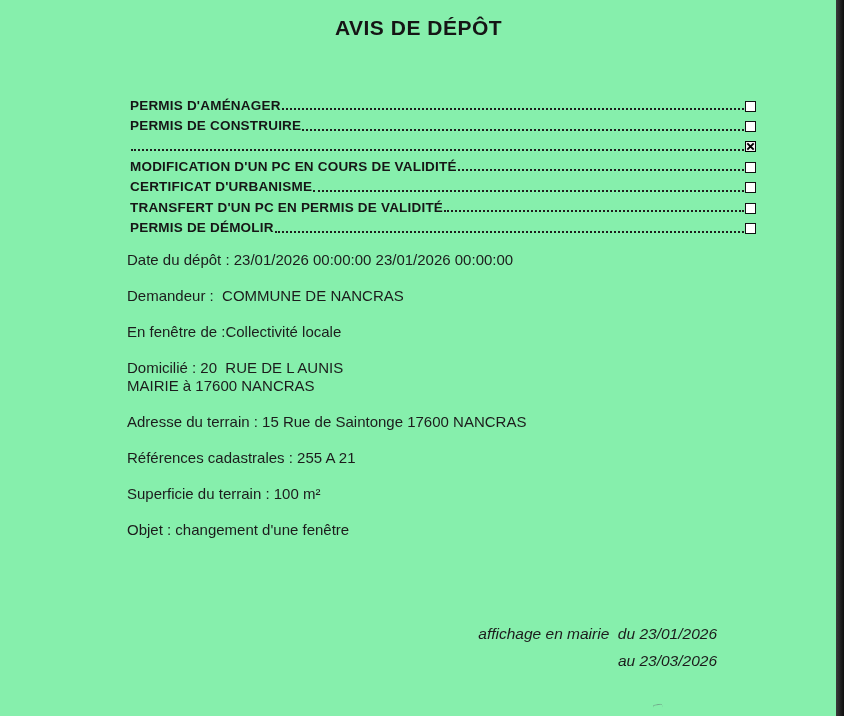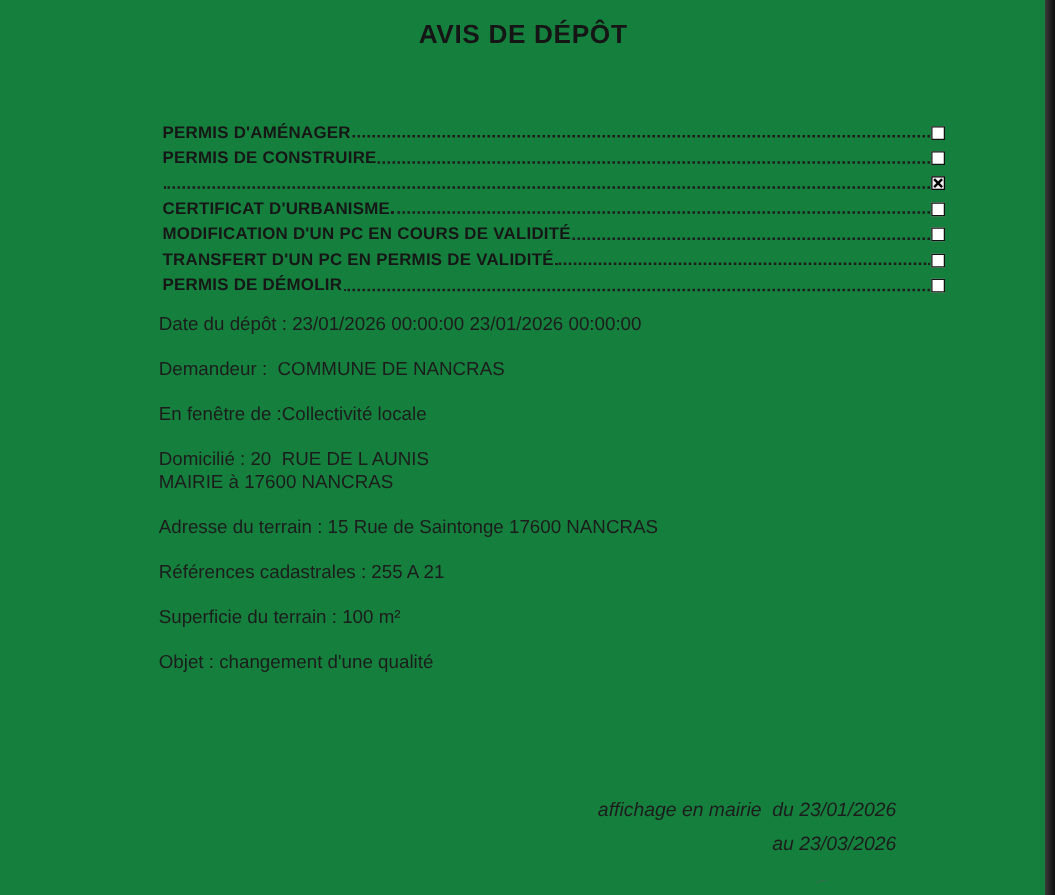--- a/index.html
+++ b/index.html
@@ -4,21 +4,21 @@
 <style>
   html, body { margin: 0; padding: 0; }
   body {
     font-family: "Liberation Sans", sans-serif;
     background: #ffffff;
   }
   .page {
     position: relative;
     width: 844px;
     height: 716px;
-    background: #15803d;
+    background: #86efac;
     overflow: hidden;
     color: #1c1c1c;
   }
   
   .scan-edge {
     position: absolute;
     top: 0; right: 0;
     width: 8px; height: 716px;
     background: linear-gradient(to right, #3a3a3a, #0d0d0d);
   }
@@ -80,21 +80,21 @@
   .fields p {
     margin: 0 0 18px 0;
     font-size: 15px;
     line-height: 18px;
     white-space: pre-wrap;
     color: #1c1c1c;
   }
   
   .footer {
     position: absolute;
-    top: 639px; left: 420px;
+    top: 624px; left: 420px;
     width: 297px;
     text-align: right;
     font-style: italic;
     font-size: 15.5px;
     line-height: 19px;
     color: #1c1c1c;
   }
   .footer .line2 { margin-top: 8px; }
   .footer span { white-space: pre; }
   
@@ -134,29 +134,29 @@
   <div class="check-row">
     <span class="leader"></span>
     <span class="box checked">
       <svg viewBox="0 0 11 11">
         <path d="M1.6 1.6 L9.4 9.4 M9.4 1.6 L1.6 9.4" stroke="#000" stroke-width="2.3" fill="none"></path>
       </svg>
     </span>
   </div>
 
   <div class="check-row">
-    <span class="check-label">CERTIFICAT D'URBANISME</span>
+    <span class="check-label">MODIFICATION D'UN PC EN COURS DE VALIDITÉ</span>
     <span class="leader"></span>
     <span class="box">
       
     </span>
   </div>
 
   <div class="check-row">
-    <span class="check-label">MODIFICATION D'UN PC EN COURS DE VALIDITÉ</span>
+    <span class="check-label">CERTIFICAT D'URBANISME</span>
     <span class="leader"></span>
     <span class="box">
       
     </span>
   </div>
 
   <div class="check-row">
     <span class="check-label">TRANSFERT D'UN PC EN PERMIS DE VALIDITÉ</span>
     <span class="leader"></span>
     <span class="box">
@@ -174,21 +174,21 @@
 </div>
 
   <div class="fields">
       <p>Date du dépôt : 23/01/2026 00:00:00 23/01/2026 00:00:00</p>
       <p>Demandeur :  COMMUNE DE NANCRAS</p>
       <p>En fenêtre de :Collectivité locale</p>
       <p>Domicilié : 20  RUE DE L AUNIS<br>MAIRIE à 17600 NANCRAS</p>
       <p>Adresse du terrain : 15 Rue de Saintonge 17600 NANCRAS</p>
       <p>Références cadastrales : 255 A 21</p>
       <p>Superficie du terrain : 100 m²</p>
-      <p>Objet : changement d'une qualité</p>
+      <p>Objet : changement d'une fenêtre</p>
     </div>
 
   <div class="footer">
     <div class="line1"><span>affichage en mairie  du 23/01/2026</span></div>
     <div class="line2"><span>au 23/03/2026</span></div>
   </div>
 
   <div class="scan-artifact"></div>
   <div class="scan-edge"></div>
 </div>

